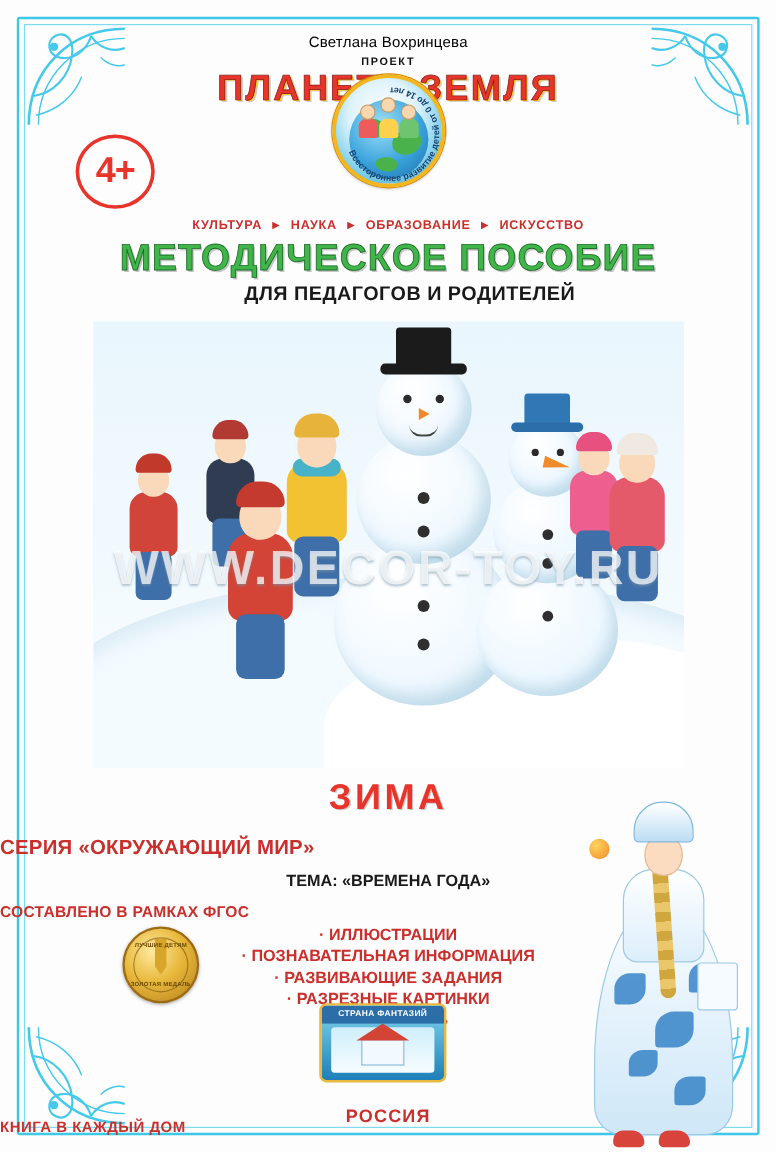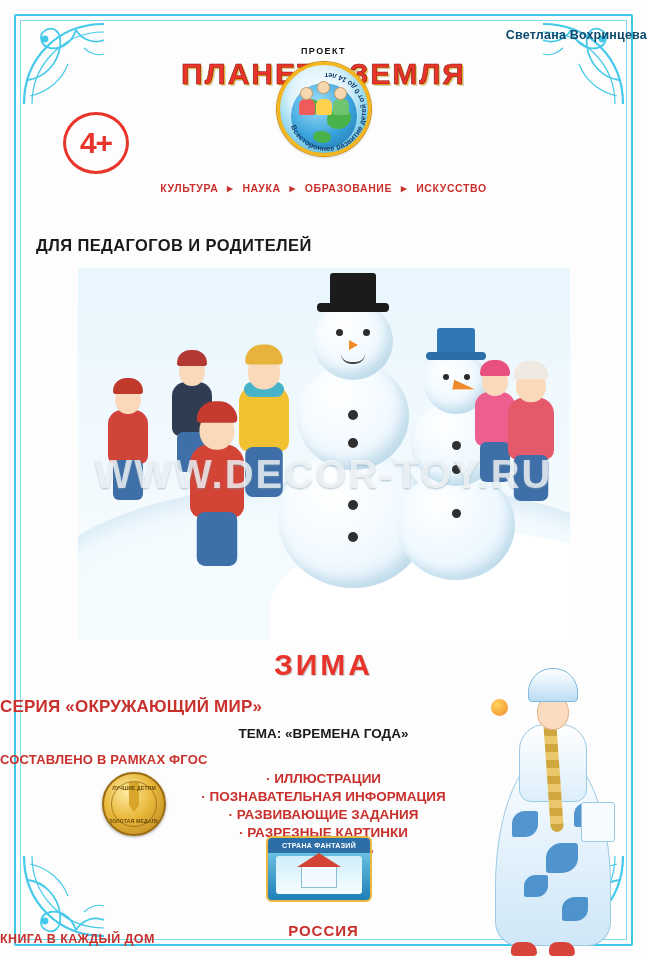--- a/index.html
+++ b/index.html
@@ -34,22 +34,22 @@
   }
   .corner svg { width: 100%; height: 100%; display: block; }
   .corner.tl { left: 18px;  top: 18px; }
   .corner.tr { right: 18px; top: 18px; transform: scaleX(-1); }
   .corner.bl { left: 18px;  bottom: 18px; transform: scaleY(-1); }
   .corner.br { right: 18px; bottom: 18px; transform: scale(-1,-1); }
 
   
   .author {
     position: absolute; top: 28px; left: 0; right: 0;
-    text-align: right;
-    font-size: 12.5px; font-weight: bold; color: #0c4a6e;
+    text-align: center;
+    font-size: 12.5px; font-weight: normal; color: #000000;
     letter-spacing: .2px;
   }
   .project-word {
     position: absolute; top: 46px; left: 0; right: 0;
     text-align: center;
     font-size: 9px; font-weight: bold; color: #111;
     letter-spacing: 1.4px;
   }
   .brand {
     position: absolute; top: 57px; left: 0; right: 0;
@@ -133,21 +133,21 @@
     position: absolute; top: 197px; left: 0; right: 0;
     text-align: center;
     font-size: 31px; font-weight: bold;
     color: #3fb54a;
     letter-spacing: 1px;
     text-shadow: 1.5px 1.5px 0 rgba(0,0,0,.22);
     -webkit-text-stroke: 0.7px #1d6b26;
   }
   .title-sub {
     position: absolute; top: 236px; left: 0; right: 0;
-    text-align: left;
+    text-align: center;
     font-size: 16.5px; font-weight: bold;
     color: #1a1a1a;
     letter-spacing: .4px;
     padding-left: 36px;
   }
 
   
   .illo {
     position: absolute;
     left: 78px; top: 268px;
@@ -533,20 +533,21 @@
   <div class="categories">
     <span>КУЛЬТУРА</span>
     <span class="sep">►</span>
     <span>НАУКА</span>
     <span class="sep">►</span>
     <span>ОБРАЗОВАНИЕ</span>
     <span class="sep">►</span>
     <span>ИСКУССТВО</span>
   </div>
 
+  <div class="title-main">МЕТОДИЧЕСКОЕ ПОСОБИЕ</div>
   <div class="title-sub">ДЛЯ ПЕДАГОГОВ И РОДИТЕЛЕЙ</div>
 
   <div class="illo">
     <div class="sky"></div>
     <div class="hill"></div>
     <div class="hill2"></div>
 
     <div class="snowman">
       <div class="ball b-bot"></div>
       <div class="ball b-mid"></div>

